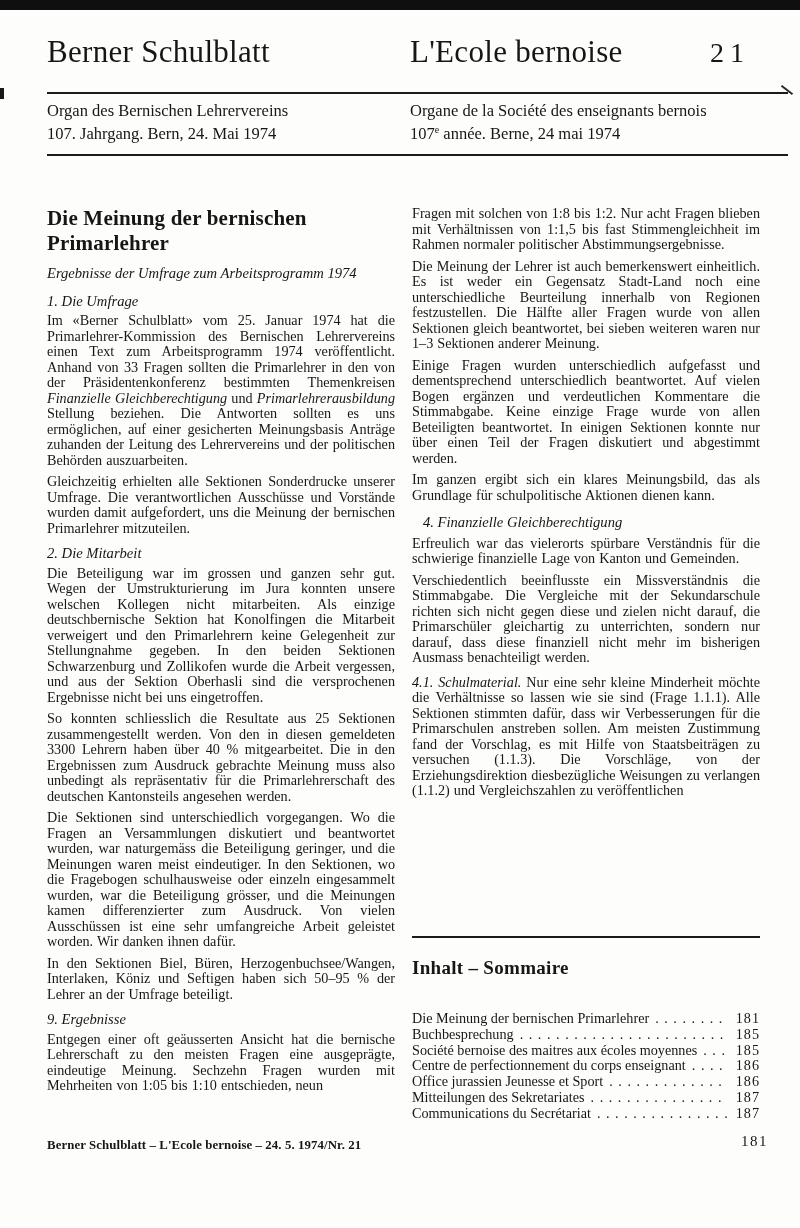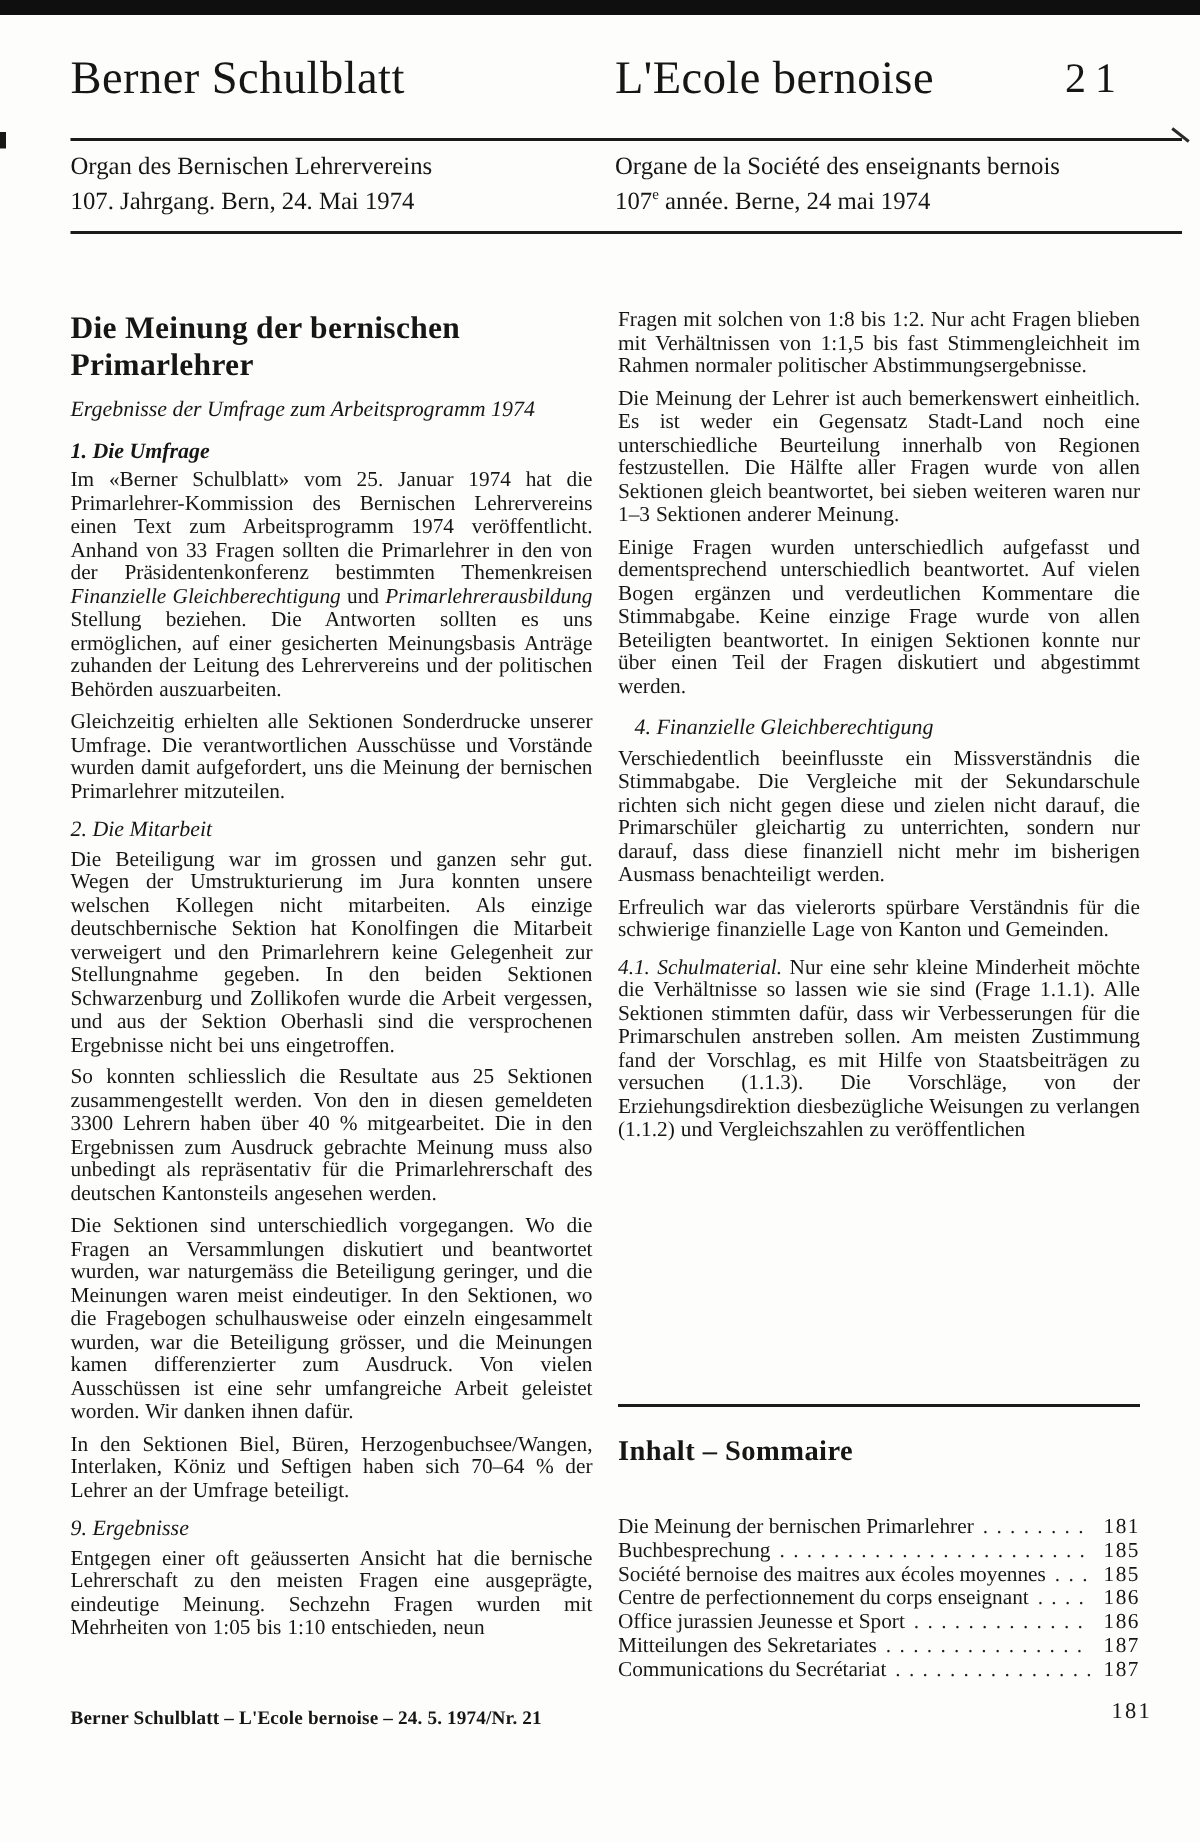--- a/index.html
+++ b/index.html
@@ -88,39 +88,40 @@
 </div>
 <div class="subhead subhead-fr">
   <div>Organe de la Société des enseignants bernois</div>
   <div><span>107</span><sup>e</sup><span> année. Berne, 24 mai 1974</span></div>
 </div>
 <div class="rule rule-2"></div>
 
 <div class="col col-left">
   <h1 class="article-title">Die Meinung der bernischen Primarlehrer</h1>
   <div class="article-sub">Ergebnisse der Umfrage zum Arbeitsprogramm 1974</div>
-  <div class="sec-h" style="margin-top:12px;font-weight:bold;">1. Die Umfrage</div>
+  <div class="sec-h" style="margin-top:12px;">1. Die Umfrage</div>
   <p class="body"><span>Im «Berner Schulblatt» vom 25. Januar 1974 hat die Primarlehrer-Kommission des Bernischen Lehrervereins einen Text zum Arbeitsprogramm 1974 veröffentlicht. Anhand von 33 Fragen sollten die Primarlehrer in den von der Präsidentenkonferenz bestimmten Themenkreisen </span><i>Finanzielle Gleichberechtigung</i><span> und </span><i>Primarlehrerausbildung</i><span> Stellung beziehen. Die Antworten sollten es uns ermöglichen, auf einer gesicherten Meinungsbasis Anträge zuhanden der Leitung des Lehrervereins und der politischen Behörden auszuarbeiten.</span></p>
   <p class="body">Gleichzeitig erhielten alle Sektionen Sonderdrucke unserer Umfrage. Die verantwortlichen Ausschüsse und Vorstände wurden damit aufgefordert, uns die Meinung der bernischen Primarlehrer mitzuteilen.</p>
   <div class="sec-h">2. Die Mitarbeit</div>
   <p class="body">Die Beteiligung war im grossen und ganzen sehr gut. Wegen der Umstrukturierung im Jura konnten unsere welschen Kollegen nicht mitarbeiten. Als einzige deutschbernische Sektion hat Konolfingen die Mitarbeit verweigert und den Primarlehrern keine Gelegenheit zur Stellungnahme gegeben. In den beiden Sektionen Schwarzenburg und Zollikofen wurde die Arbeit vergessen, und aus der Sektion Oberhasli sind die versprochenen Ergebnisse nicht bei uns eingetroffen.</p>
   <p class="body">So konnten schliesslich die Resultate aus 25 Sektionen zusammengestellt werden. Von den in diesen gemeldeten 3300 Lehrern haben über 40 % mitgearbeitet. Die in den Ergebnissen zum Ausdruck gebrachte Meinung muss also unbedingt als repräsentativ für die Primarlehrerschaft des deutschen Kantonsteils angesehen werden.</p>
   <p class="body">Die Sektionen sind unterschiedlich vorgegangen. Wo die Fragen an Versammlungen diskutiert und beantwortet wurden, war naturgemäss die Beteiligung geringer, und die Meinungen waren meist eindeutiger. In den Sektionen, wo die Fragebogen schulhausweise oder einzeln eingesammelt wurden, war die Beteiligung grösser, und die Meinungen kamen differenzierter zum Ausdruck. Von vielen Ausschüssen ist eine sehr umfangreiche Arbeit geleistet worden. Wir danken ihnen dafür.</p>
-  <p class="body">In den Sektionen Biel, Büren, Herzogenbuchsee/Wangen, Interlaken, Köniz und Seftigen haben sich 70–64 % der Lehrer an der Umfrage beteiligt.</p>
+  <p class="body">In den Sektionen Biel, Büren, Herzogenbuchsee/Wangen, Interlaken, Köniz und Seftigen haben sich 50–95 % der Lehrer an der Umfrage beteiligt.</p>
   <div class="sec-h">9. Ergebnisse</div>
   <p class="body">Entgegen einer oft geäusserten Ansicht hat die bernische Lehrerschaft zu den meisten Fragen eine ausgeprägte, eindeutige Meinung. Sechzehn Fragen wurden mit Mehrheiten von 1:05 bis 1:10 entschieden, neun</p>
 </div>
 
 <div class="col col-right">
   <p class="body">Fragen mit solchen von 1:8 bis 1:2. Nur acht Fragen blieben mit Verhältnissen von 1:1,5 bis fast Stimmengleichheit im Rahmen normaler politischer Abstimmungsergebnisse.</p>
   <p class="body">Die Meinung der Lehrer ist auch bemerkenswert einheitlich. Es ist weder ein Gegensatz Stadt-Land noch eine unterschiedliche Beurteilung innerhalb von Regionen festzustellen. Die Hälfte aller Fragen wurde von allen Sektionen gleich beantwortet, bei sieben weiteren waren nur 1–3 Sektionen anderer Meinung.</p>
   <p class="body">Einige Fragen wurden unterschiedlich aufgefasst und dementsprechend unterschiedlich beantwortet. Auf vielen Bogen ergänzen und verdeutlichen Kommentare die Stimmabgabe. Keine einzige Frage wurde von allen Beteiligten beantwortet. In einigen Sektionen konnte nur über einen Teil der Fragen diskutiert und abgestimmt werden.</p>
+  <p class="body">Im ganzen ergibt sich ein klares Meinungsbild, das als Grundlage für schulpolitische Aktionen dienen kann.</p>
   <div class="sec-h">4. Finanzielle Gleichberechtigung</div>
+  <p class="body">Erfreulich war das vielerorts spürbare Verständnis für die schwierige finanzielle Lage von Kanton und Gemeinden.</p>
   <p class="body">Verschiedentlich beeinflusste ein Missverständnis die Stimmabgabe. Die Vergleiche mit der Sekundarschule richten sich nicht gegen diese und zielen nicht darauf, die Primarschüler gleichartig zu unterrichten, sondern nur darauf, dass diese finanziell nicht mehr im bisherigen Ausmass benachteiligt werden.</p>
-  <p class="body">Erfreulich war das vielerorts spürbare Verständnis für die schwierige finanzielle Lage von Kanton und Gemeinden.</p>
   <p class="body p-sub"><i>4.1. Schulmaterial.</i><span> Nur eine sehr kleine Minderheit möchte die Verhältnisse so lassen wie sie sind (Frage 1.1.1). Alle Sektionen stimmten dafür, dass wir Verbesserungen für die Primarschulen anstreben sollen. Am meisten Zustimmung fand der Vorschlag, es mit Hilfe von Staatsbeiträgen zu versuchen (1.1.3). Die Vorschläge, von der Erziehungsdirektion diesbezügliche Weisungen zu verlangen (1.1.2) und Vergleichszahlen zu veröffentlichen</span></p>
 </div>
 
 <div class="toc-rule"></div>
 <div class="toc-head">Inhalt – Sommaire</div>
 <div class="toc">
   <div class="toc-row">
     <span class="toc-label">Die Meinung der bernischen Primarlehrer</span>
     <span class="toc-leader"></span>
     <span class="toc-page">181</span>

